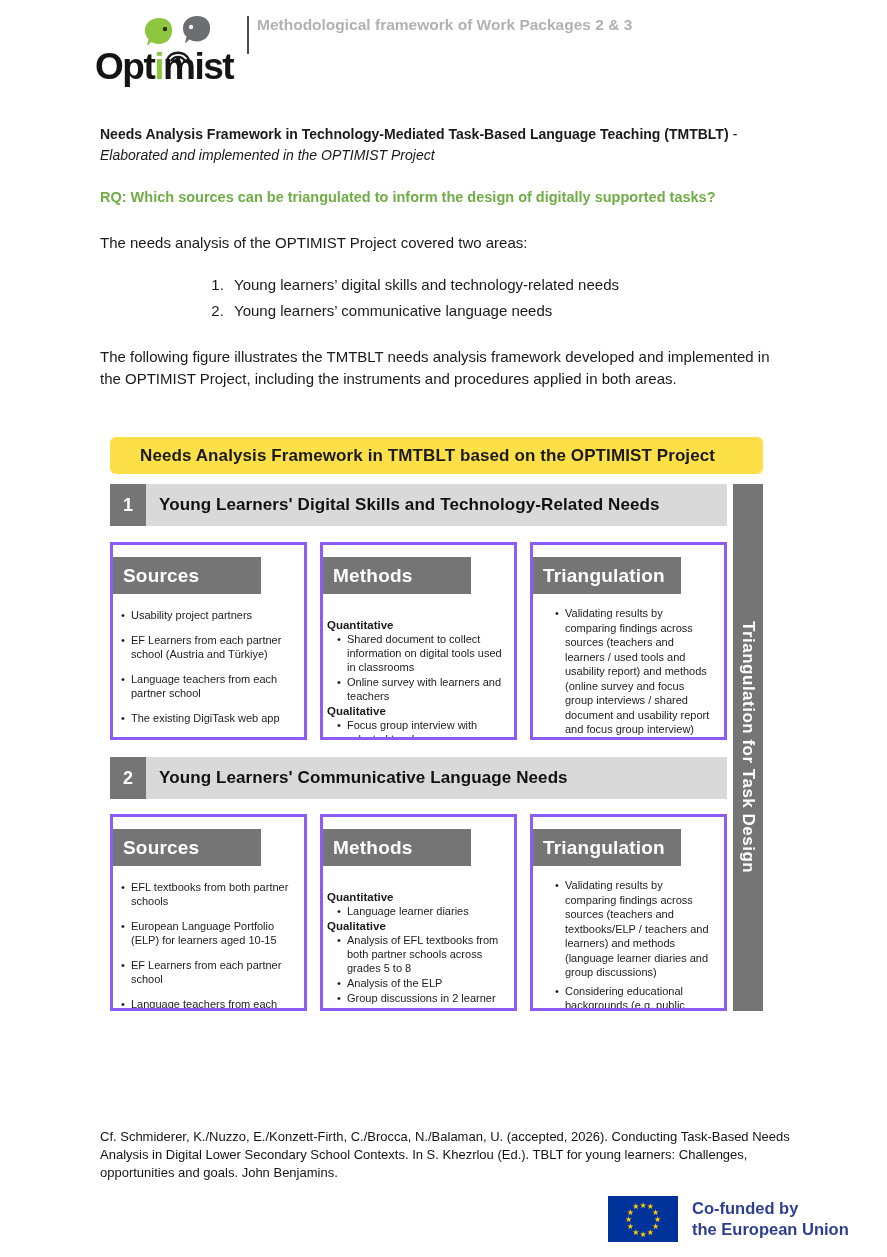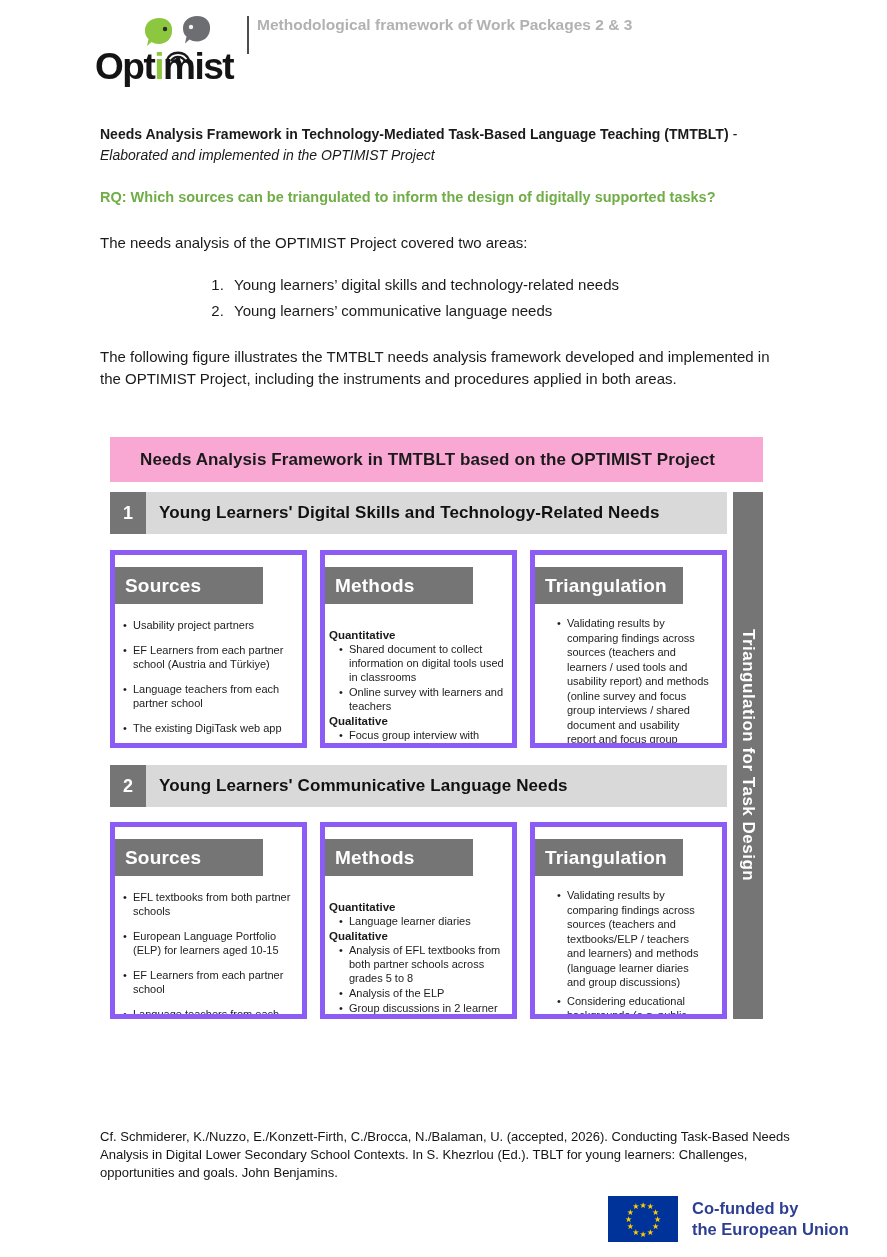--- a/index.html
+++ b/index.html
@@ -22,36 +22,36 @@
   .doc-title .t-bold { font-weight:bold; }
   .doc-title .t-italic { font-style:italic; font-weight:normal; }
   .rq { margin-top:21px; font-size:14.5px; font-weight:bold; color:#70ad47; }
   .para1 { margin-top:24px; }
   .intro ol { margin-top:20px; padding-left:128px; }
   .intro ol li { margin-bottom:4px; padding-left:6px; }
   .para2 { margin-top:25px; }
 
   
   .figure { position:absolute; top:437px; left:110px; width:653px; }
-  .fig-title { height:45px; background:#f9a8d4; color:#1a1a1a; font-weight:bold; font-size:17px;
-               display:flex; align-items:center; padding-left:30px; letter-spacing:0.1px; }
+  .fig-title { height:37px; background:#fde047; color:#1a1a1a; font-weight:bold; font-size:17px;
+               display:flex; align-items:center; padding-left:30px; letter-spacing:0.1px;border-radius:6px; }
   .fig-body { display:flex; margin-top:10px; }
   .fig-main { width:617px; }
   .side-bar { width:30px; margin-left:6px; background:#757575; display:flex; align-items:center; justify-content:center; }
   .side-label { writing-mode:vertical-rl; color:#ffffff; font-weight:bold; font-size:17px; letter-spacing:0.5px; white-space:nowrap; }
 
   .sec-bar { height:42px; background:#d9d9d9; display:flex; align-items:stretch; }
   .sec-bar.second { margin-top:17px; }
   .sec-num { width:36px; background:#757575; color:#ffffff; font-weight:bold; font-size:18px;
              display:flex; align-items:center; justify-content:center; }
   .sec-heading { display:flex; align-items:center; padding-left:13px; font-weight:bold; font-size:17px; color:#111; letter-spacing:0.1px; }
 
   .fig-row { display:grid; grid-template-columns:197px 197px 197px; column-gap:13px; margin-top:16px; }
   .fig-row.second { margin-top:15px; }
-  .fig-box { border:5px solid #8b5cf6; background:#fff; height:198px; overflow:hidden; }
+  .fig-box { border:3px solid #8b5cf6; background:#fff; height:198px; overflow:hidden; }
   .fig-row.second .fig-box { height:197px; }
   .box-band { margin-top:12px; width:148px; height:37px; background:#757575; color:#ffffff;
               font-weight:bold; font-size:19px; display:flex; align-items:center; padding-left:10px; letter-spacing:0.2px; }
 
   .fig-box ul { list-style:none; }
   .fig-box li { position:relative; font-size:11px; line-height:14px; color:#1c1c1c; }
   .fig-box li::before { content:"•"; position:absolute; left:-10px; }
 
   .src-list { margin-top:14px; padding-left:18px; padding-right:6px; }
   .src-list li { margin-bottom:11px; }

